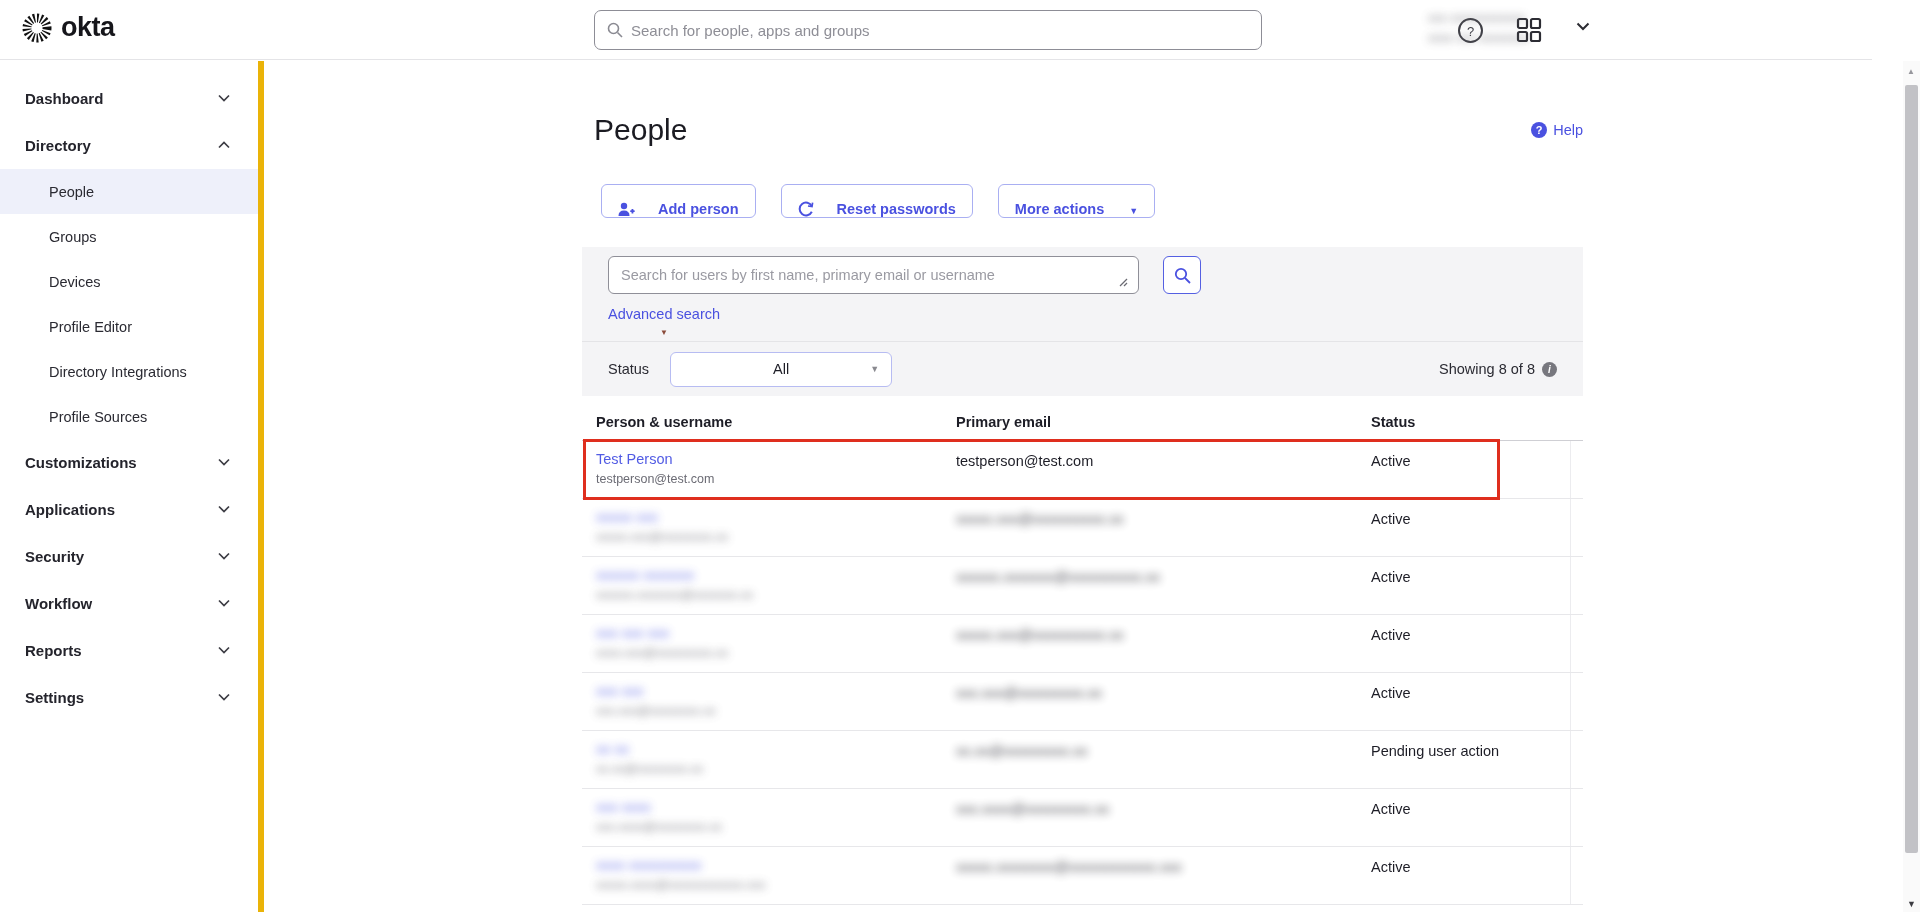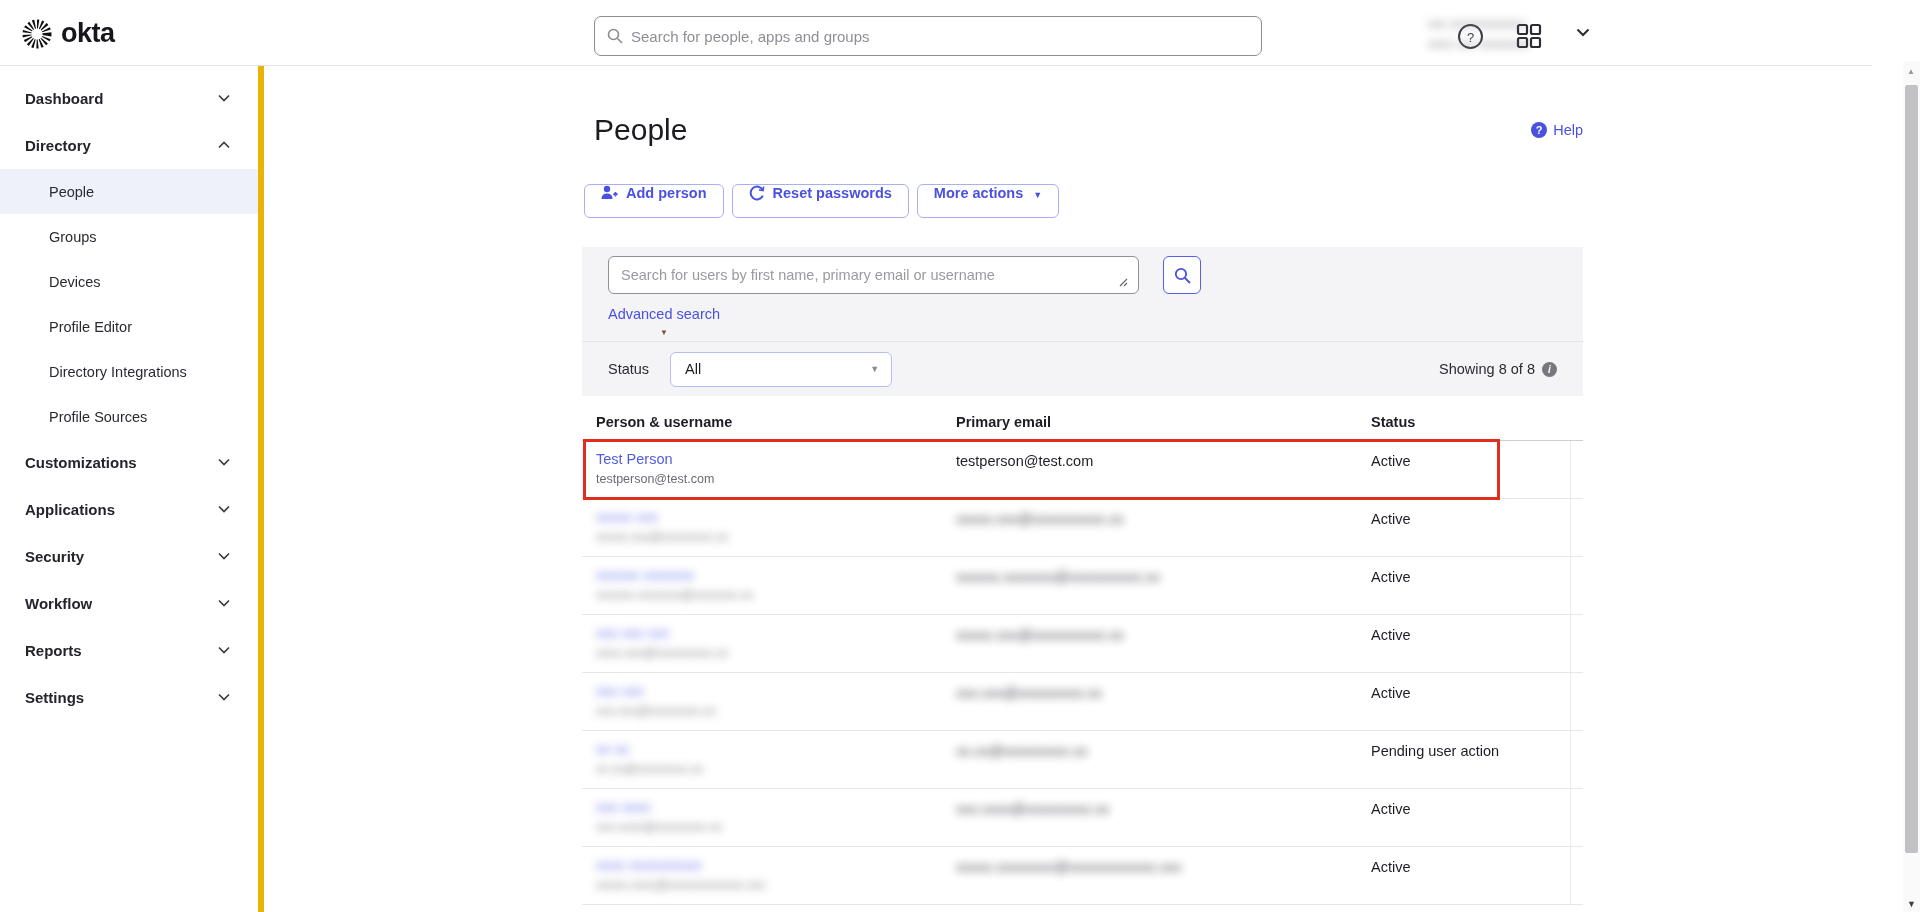--- a/index.html
+++ b/index.html
@@ -1,20 +1,20 @@
 <!DOCTYPE html>
 <html><head>
 <meta charset="utf-8">
 <style>
   * { margin:0; padding:0; box-sizing:border-box; }
   html,body { width:1920px; height:912px; overflow:hidden; background:#fff;
               font-family:"Liberation Sans", sans-serif; color:#1d1d26; }
 
   
-  .topbar { position:absolute; top:6px; left:0; width:1872px; height:60px; background:#fff;
+  .topbar { position:absolute; top:0; left:0; width:1872px; height:60px; background:#fff;
             border-bottom:1px solid #e4e4e7; z-index:10; }
   .brand { position:absolute; left:22px; top:12px; display:flex; align-items:center; gap:9px; }
   .brand-word { font-size:27px; font-weight:700; letter-spacing:-0.5px; color:#16161b; }
   .gsearch { position:absolute; left:594px; top:10px; width:668px; height:40px;
              border:1px solid #8d8d96; border-radius:7px; background:#fff;
              display:flex; align-items:center; padding:0 12px; gap:8px; }
   .gsearch input { border:none; outline:none; flex:1; font-size:15px; color:#ec4899;
                    font-family:"Liberation Sans",sans-serif; background:transparent; }
   .gsearch input::placeholder { color:#8e8e96; }
   .top-icons { position:absolute; right:330px; top:0; height:60px; display:flex; align-items:center; gap:32px; }
@@ -44,23 +44,23 @@
   .main { position:absolute; left:264px; top:61px; width:1639px; height:851px; background:#fff; overflow:hidden; }
   .content { position:relative; margin-left:318px; width:1001px; }
   .title-row { position:relative; margin-top:52px; height:40px; }
   h1.page-title { font-size:30px; font-weight:500; color:#1b1b22; padding-left:12px; }
   .help-link { position:absolute; right:0; top:9px; display:flex; align-items:center; gap:6px;
                color:#4a51e0; font-size:14.5px; cursor:pointer; }
   .help-dot { width:16px; height:16px; border-radius:50%; background:#4a51e0; color:#fff;
               font-size:11px; font-weight:700; display:flex; align-items:center; justify-content:center; }
 
   .actions { margin-top:31px; padding-left:2px; display:flex; gap:8px; }
-  .abtn { height:34px; display:inline-flex; align-items:flex-start; gap:8px; padding:0 16px;
+  .abtn { height:34px; display:inline-flex; align-items:flex-end; gap:23px; padding:0 16px;
           background:#fff; border:1px solid #a9aff2; border-radius:6px; color:#4a51e0;
-          font-size:14.5px; font-weight:700; cursor:pointer; font-family:"Liberation Sans",sans-serif; }
+          font-size:14.5px; font-weight:700; cursor:pointer; font-family:"Liberation Sans",sans-serif;margin-left:17px; }
   .abtn .caret { font-size:9px; margin-left:2px; }
 
   .filters { margin-top:29px; background:#f4f4f6; }
   .search-area { padding:9px 0 0 26px; height:94px; }
   .usearch { display:flex; align-items:flex-end; gap:24px; }
   .usearch .box { width:531px; height:38px; border:1px solid #8f8f98; border-radius:6px; background:#fff;
                   display:flex; align-items:center; padding:0 10px 0 12px; }
   .usearch .box input { border:none; outline:none; flex:1; font-size:14.5px; background:transparent;
                         font-family:"Liberation Sans",sans-serif; color:#1d1d26; }
   .usearch .box input::placeholder { color:#9a9aa2; }
@@ -69,21 +69,21 @@
           display:flex; align-items:center; justify-content:center; cursor:pointer; }
   .adv { margin-top:12px; display:inline-flex; align-items:center; gap:6px; color:#4a51e0;
          font-size:14.5px; cursor:pointer;flex-direction:column; }
   .adv .caret { font-size:8px; color:#8a4a3a; }
 
   .status-bar { height:55px; border-top:1px solid #e4e4e7; background:#f4f4f6;
                 display:flex; align-items:center; padding:0 26px; }
   .status-label { font-size:14.5px; color:#2a2a32; }
   .sel { margin-left:21px; width:222px; height:35px; background:#fff; border:1px solid #b7bcf2;
          border-radius:6px; display:flex; align-items:center; padding:8px 14px; font-size:14.5px;
-         color:#1d1d26; cursor:pointer; position:relative; }
+         color:#1d1d26; cursor:pointer; position:relative;justify-content:center; }
   .sel .caret { position:absolute; right:12px; color:#8a8a90; font-size:9px; }
   .showing { margin-left:auto; display:flex; align-items:center; gap:7px; font-size:14.5px; color:#2a2a32; }
   .info-dot { width:15px; height:15px; border-radius:50%; background:#77777e; color:#fff;
               font-size:10px; font-style:italic; font-weight:700; display:flex; align-items:center;
               justify-content:center; cursor:pointer; }
 
   
   .table { margin-top:7px; }
   .thead { display:grid; grid-template-columns:374px 415px 199px 13px; height:38px; align-items:center;
            border-bottom:1px solid #cfcfd4; }

